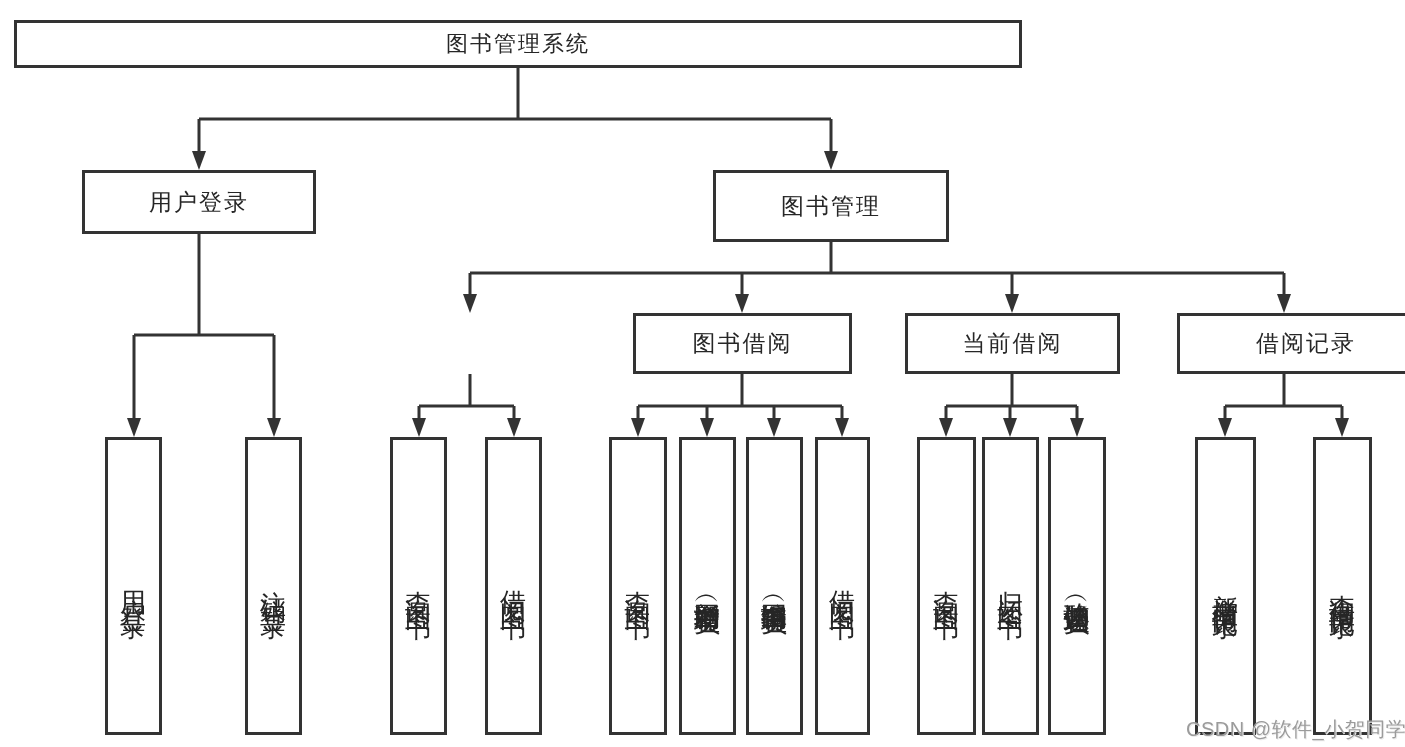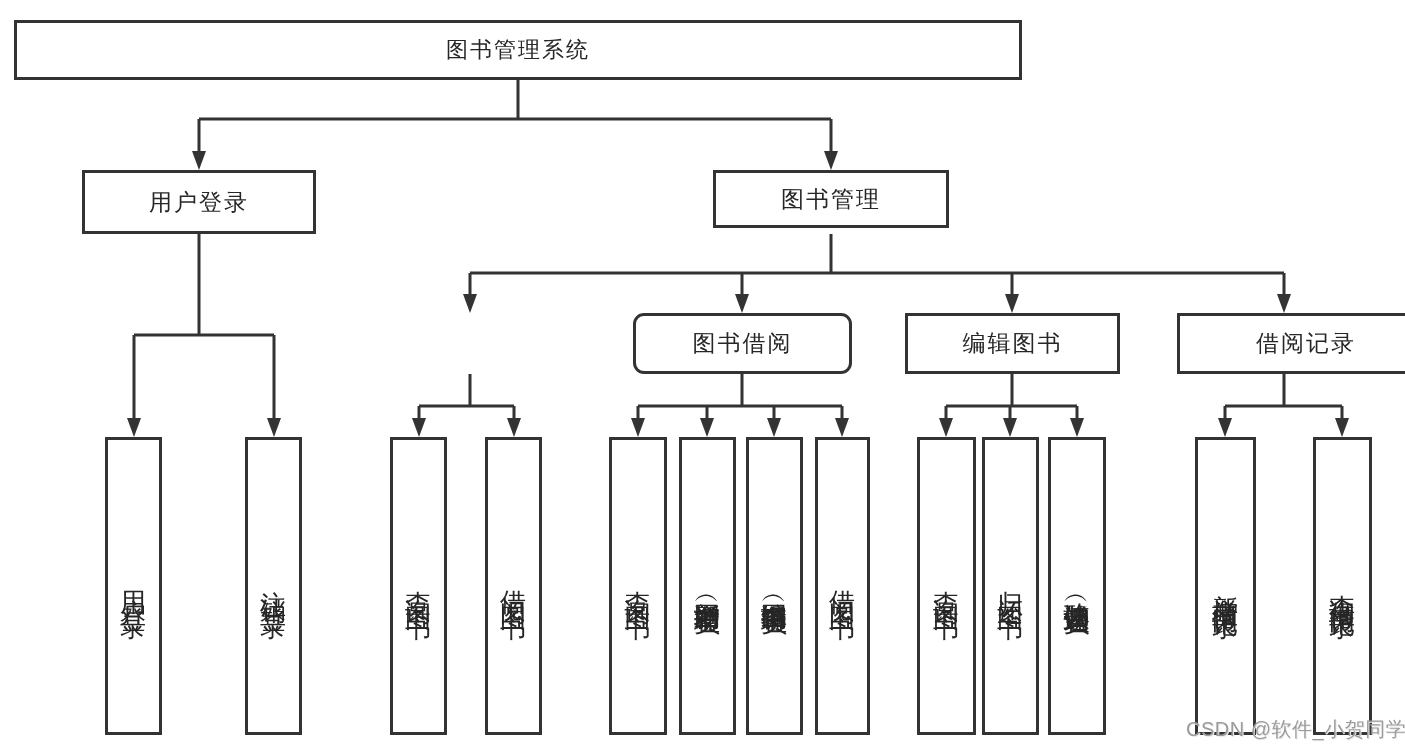--- a/index.html
+++ b/index.html
@@ -99,36 +99,36 @@
       <polygon points="1070,418 1084,418 1077,437"></polygon>
     </g>
 
     <g>
       <path d="M1284 374 V406 M1225 406 H1342 M1225 406 V423 M1342 406 V423"></path>
       <polygon points="1218,418 1232,418 1225,437"></polygon>
       <polygon points="1335,418 1349,418 1342,437"></polygon>
     </g>
   </svg>
 
-  <div class="box root-label" style="left:14px;top:20px;width:1008px;height:60px;">
+  <div class="box root-label" style="left:14px;top:20px;width:1008px;height:48px;">
     <span>图书管理系统</span>
   </div>
 
   <div class="box h-label" style="left:82px;top:170px;width:234px;height:64px;">
     <span>用户登录</span>
   </div>
-  <div class="box h-label" style="left:713px;top:170px;width:236px;height:58px;">
+  <div class="box h-label" style="left:713px;top:170px;width:236px;height:72px;">
     <span>图书管理</span>
   </div>
 
-  <div class="box h-label" style="left:633px;top:313px;width:219px;height:61px;border-radius:11px;">
+  <div class="box h-label" style="left:633px;top:313px;width:219px;height:61px;">
     <span>图书借阅</span>
   </div>
   <div class="box h-label" style="left:905px;top:313px;width:215px;height:61px;">
-    <span>编辑图书</span>
+    <span>当前借阅</span>
   </div>
   <div class="box h-label" style="left:1177px;top:313px;width:258px;height:61px;">
     <span>借阅记录</span>
   </div>
 
   <div class="box leaf v-loose" style="left:105px;width:57px;">
     <span>用户登录</span>
   </div>
   <div class="box leaf v-loose" style="left:245px;width:57px;">
     <span>注销登录</span>

